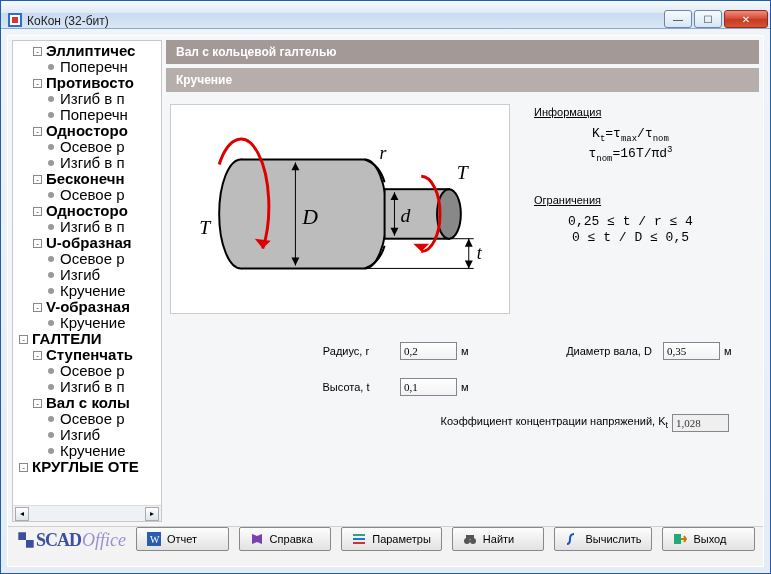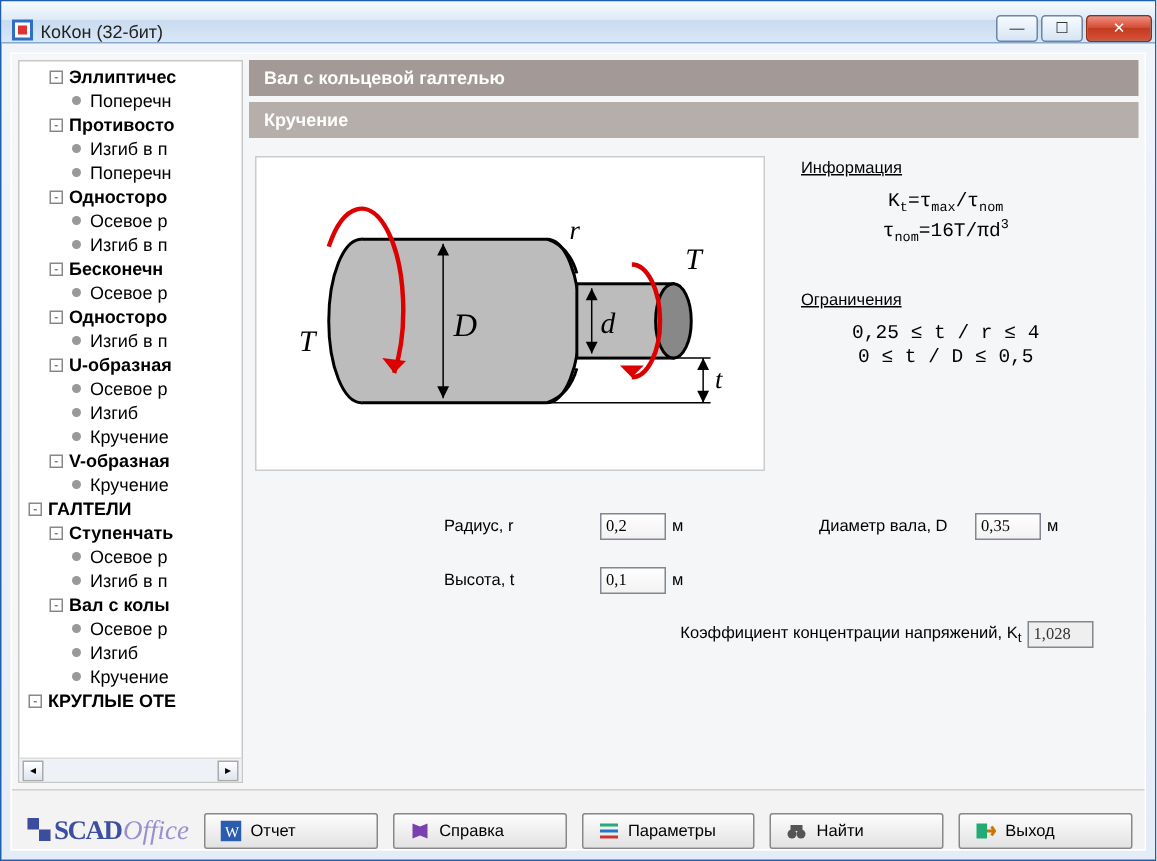--- a/index.html
+++ b/index.html
@@ -72,21 +72,21 @@
     color:#000;
   }
   .tree-item.lvl2 { padding-left: 20px; }
   .tree-item.lvl3 { padding-left: 35px; }
   .tree-pm {
     width:9px; height:9px; border:1px solid #888;
     margin-right:4px; font-size:8px; line-height:7px; text-align:center;
     color:#333; background:#fff;
   }
   .tree-dot { width:6px; height:6px; background:#999; border-radius:50%; margin-right:6px;}
-  .tree-label { font-size:12px; }
+  .tree-label { font-size:15px; }
   .tree-label.bold { font-weight:bold; }
   .tree-scroll-h {
     height:16px; background:#eef2f7; border-top:1px solid #ddd;
     display:flex; align-items:center; justify-content:space-between; padding:0 2px;
   }
   .sb-btn { width:14px;height:14px;border:1px solid #aaa;background:linear-gradient(#fff,#dbe4ef);font-size:8px;display:flex;align-items:center;justify-content:center;}
   .content {
     flex:1; margin:4px 4px 4px 0; display:flex; flex-direction:column;
     min-height:0;
   }
@@ -115,32 +115,32 @@
   .info-col { flex:1; padding-right:20px; }
   .group-title { font-size:11px; color:#000; margin:6px 0 8px 12px;text-decoration:underline;}
   .formula { text-align:center; font-family: Liberation Mono, monospace; font-size:13px; margin:1px 0;}
   .sub { font-size:9px; vertical-align:sub;}
   .sup { font-size:9px; vertical-align:super;}
   .inputs {
     margin-top:28px; padding: 0 20px;
   }
   .input-row { display:flex; align-items:center; margin-bottom:18px; gap:24px;}
   .field { display:flex; align-items:center; gap:4px;}
-  .field label { font-size:11px; text-align:left; min-width:100px; }
+  .field label { font-size:11px; text-align:center; min-width:100px; }
   .field input {
-    width:44px; height:18px; border:1px solid #828790;
+    width:57px; height:18px; border:1px solid #828790;
     background: linear-gradient(to bottom,#fff,#f2f2f2);
     font-size:11px; padding:1px 3px; font-family:Tahoma;
   }
   .field input.readonly { background:#efefef; color:#333;}
   .unit { width:14px; font-size:11px; }
   .long-label { min-width:260px; text-align:right;}
   .bottom-bar {
     height:40px; border-top:1px solid #d0d0d0;
-    display:flex; align-items:flex-end; padding:0 8px;
+    display:flex; align-items:flex-start; padding:0 8px;
     gap:10px;
     background:#f3f3f3;
   }
   .logo {
     width:110px; display:flex; align-items:center; font-family: "Times New Roman",serif;
   }
   .logo-text1 { font-size:18px; font-weight:bold; color:#3d4fa0; letter-spacing:-1px;}
   .logo-text2 { font-size:18px; color:#9b8fcf; font-style:italic; margin-left:1px;}
   .btn {
     height:24px; border:1px solid #888; background:linear-gradient(#fdfdfd,#e2e2e2);
@@ -426,20 +426,28 @@
               <circle cx="4" cy="9" r="3" fill="#555"></circle>
               <circle cx="10" cy="9" r="3" fill="#555"></circle>
               <rect x="3" y="3" width="8" height="4" fill="#555"></rect>
             </svg>
           </span>
         <span>Найти</span>
       </button>
       <button class="btn">
         <span class="icon-box">
             <svg viewBox="0 0 14 14">
+              <path d="M9 2 Q5 2 5 7 Q5 12 2 12" stroke="#15c" stroke-width="2" fill="none"></path>
+            </svg>
+          </span>
+        <span>Вычислить</span>
+      </button>
+      <button class="btn">
+        <span class="icon-box">
+            <svg viewBox="0 0 14 14">
               <rect x="1" y="2" width="7" height="10" fill="#2a7"></rect>
               <path d="M8 7 L13 7 M11 4 L13 7 L11 10" stroke="#c70" stroke-width="2" fill="none"></path>
             </svg>
           </span>
         <span>Выход</span>
       </button>
     </div>
   </div>
 </div>
 

